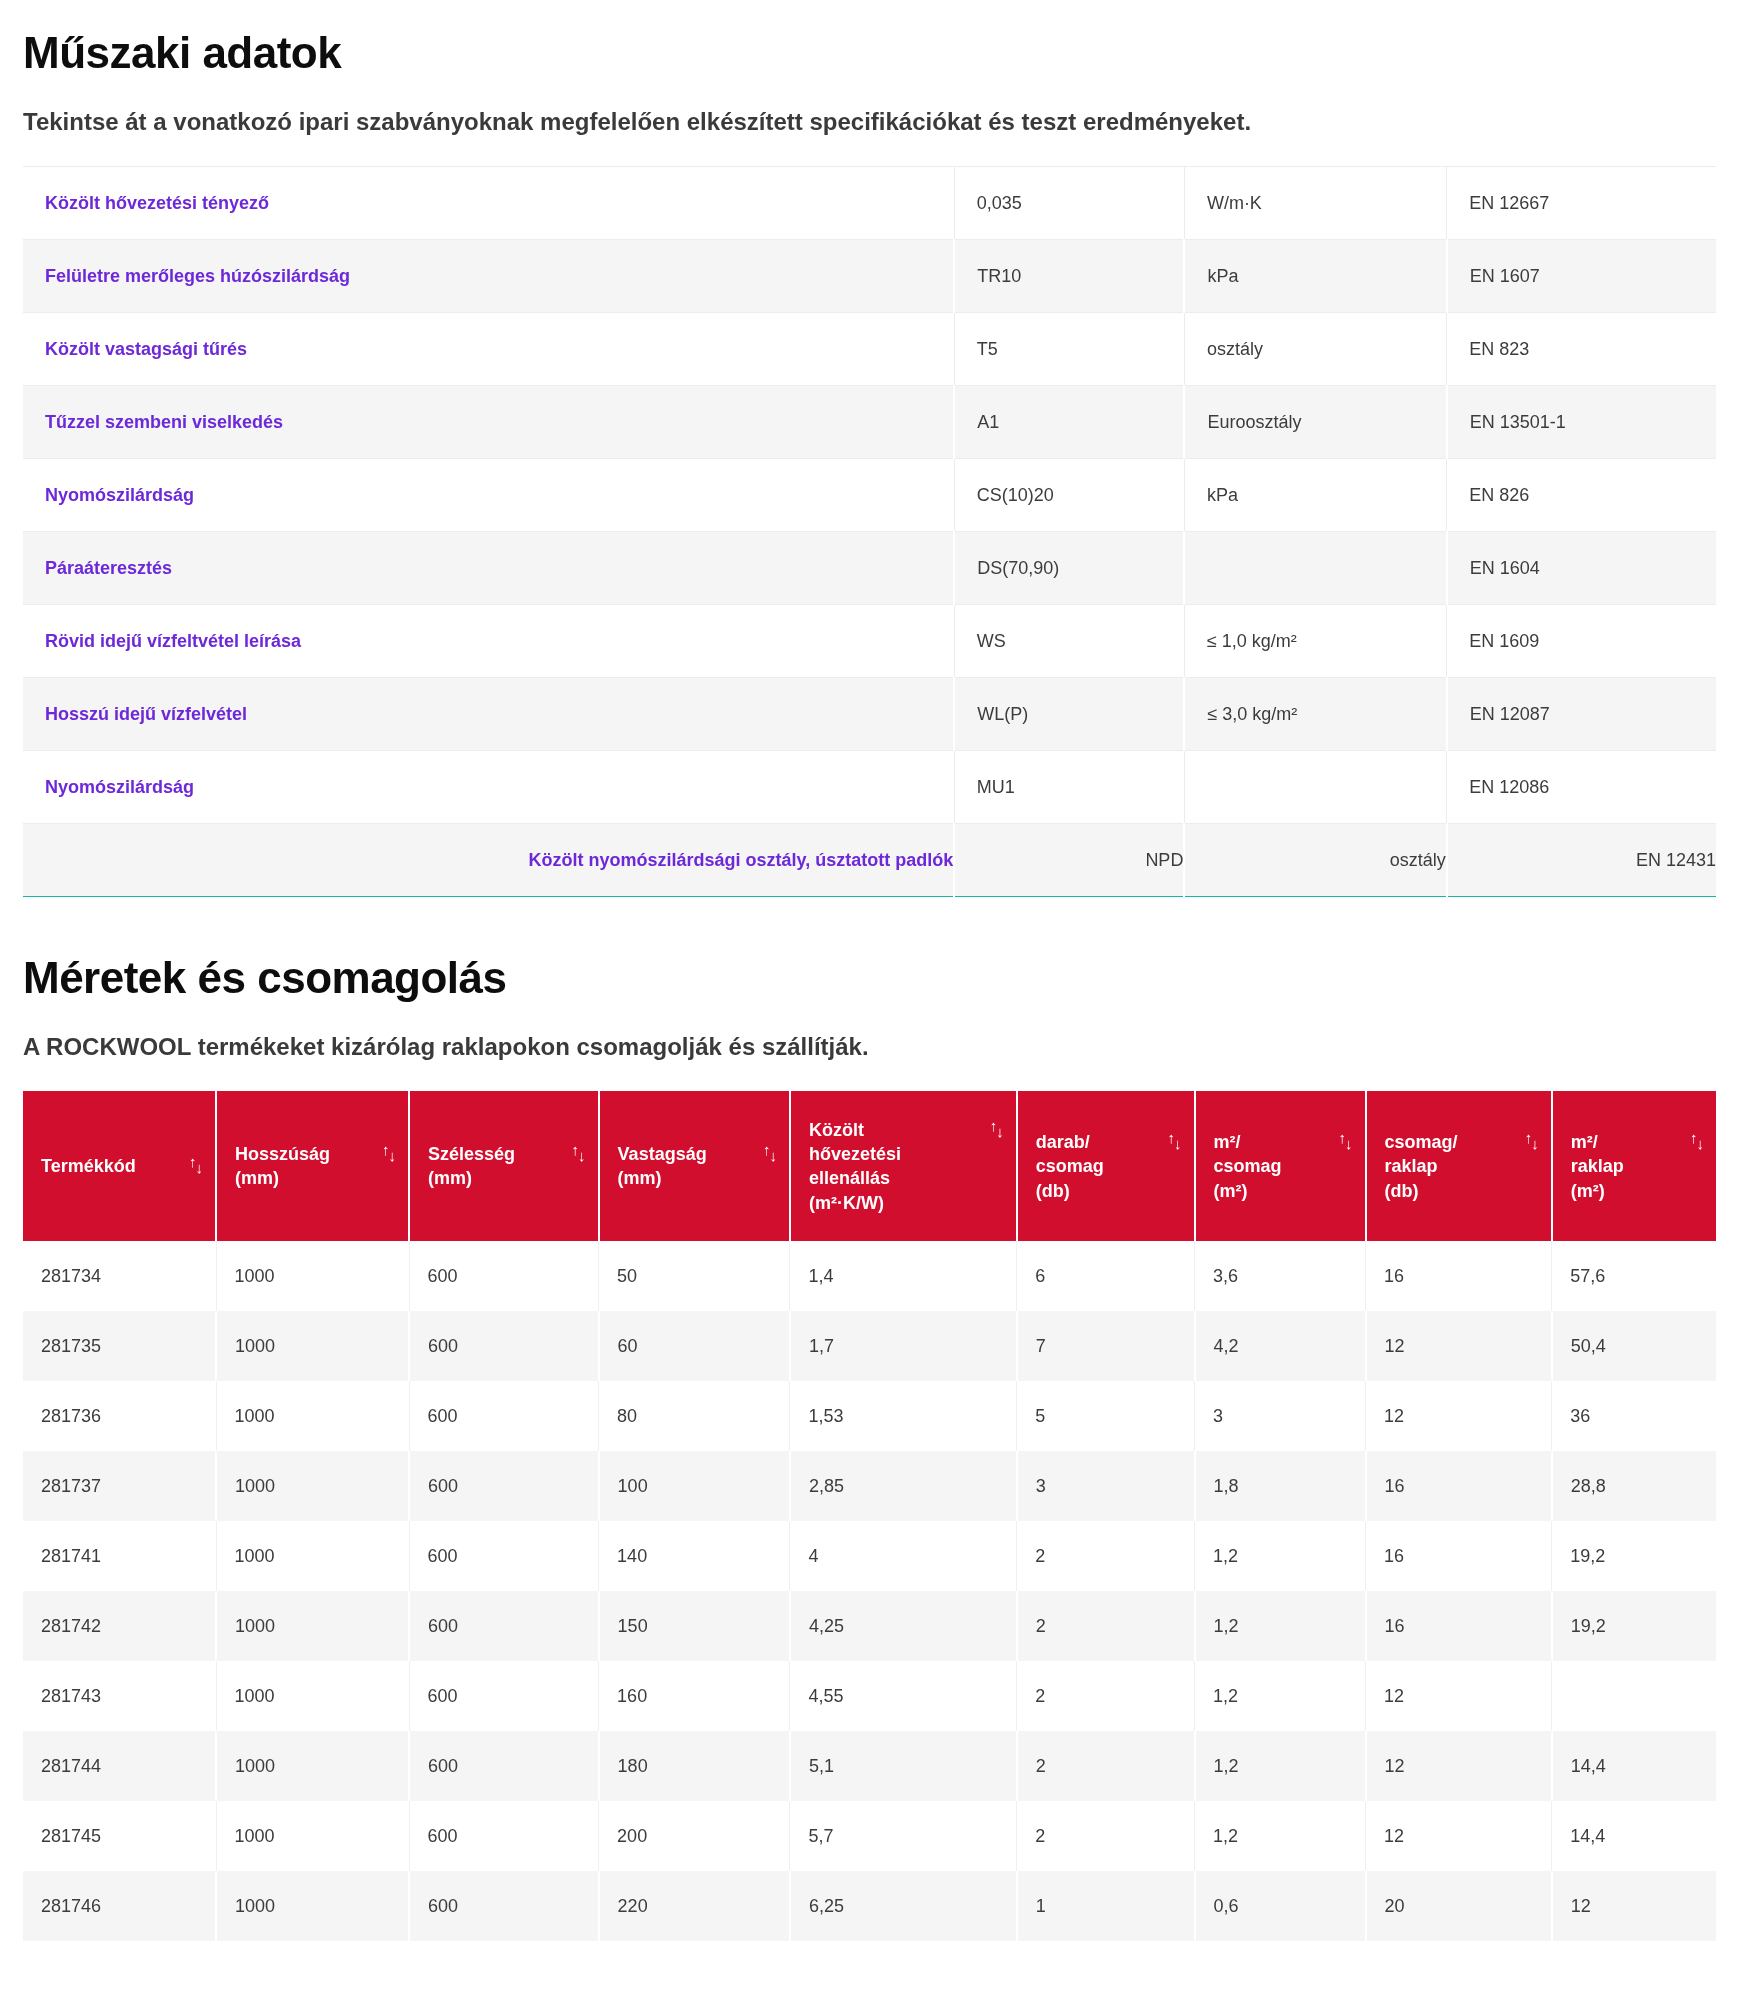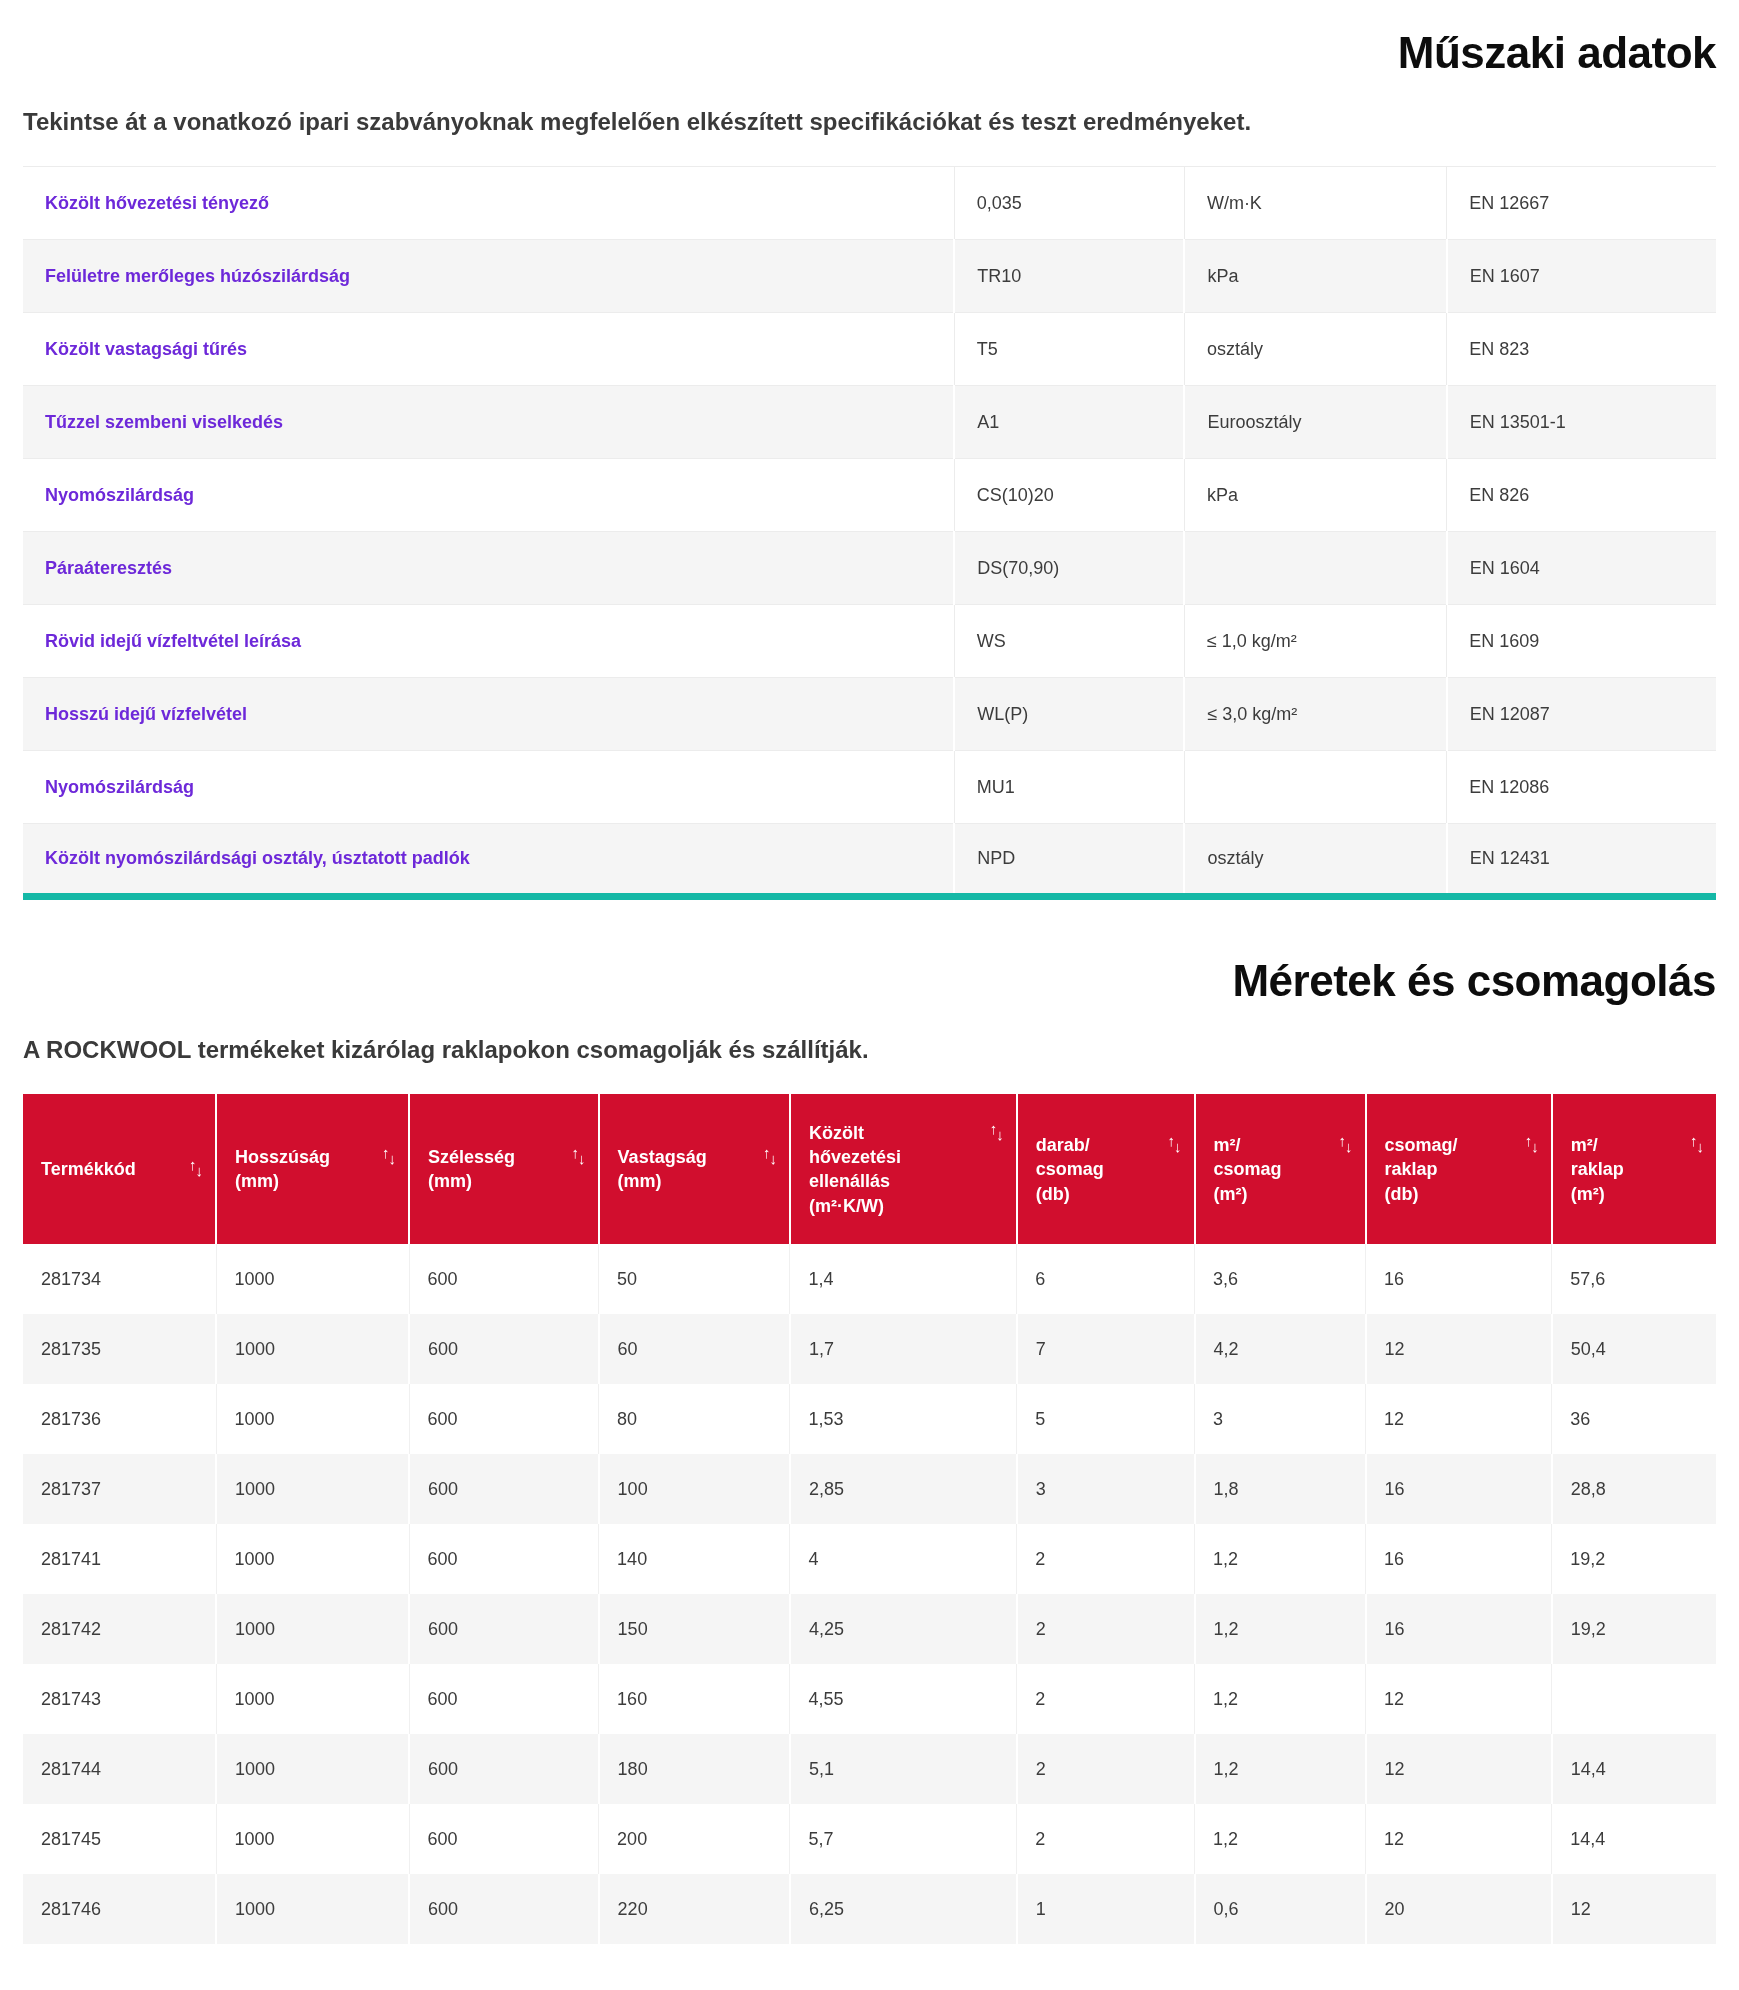--- a/index.html
+++ b/index.html
@@ -12,42 +12,41 @@
     padding: 30px 23px 40px 23px;
   }
   :root { --red: #D10E2E; --alt: #F5F5F5; }
 
   .section-title {
     font-size: 44px;
     font-weight: 800;
     letter-spacing: -0.5px;
     color: #0d0d0d;
     line-height: 1.05;
-    text-align: right;
   }
   .section-sub {
     margin-top: 32px;
     font-size: 24px;
     color: #3a3a3a;
     font-weight: bold;
   }
 
   
   table { border-collapse: collapse; width: 100%; table-layout: fixed; }
   .spec-table { margin-top: 30px; }
   .spec-table td {
     height: 73px;
     vertical-align: middle;
     padding-left: 22px;
     font-size: 18px;
     color: #3c3c3c;
     border-top: 1px solid #ececec;
   }
   .spec-table tbody tr:nth-child(even) { background: var(--alt); }
-  .spec-table tbody tr:last-child td { border-bottom: 7px solid #14b8a6; }
+  .spec-table tbody tr:last-child td { border-bottom: 1px solid #14b8a6; text-align: right; }
   .spec-table tbody tr:nth-child(odd) td + td { border-left: 1px solid #ececec; }
   .spec-table tbody tr:nth-child(even) td + td { border-left: 2px solid #ffffff; }
   .spec-label { font-weight: 700; color: #6d28d9; }
 
   
   .pack-section { margin-top: 58px; }
   .pack-table { margin-top: 30px; }
   .pack-table th {
     background: var(--red);
     color: #ffffff;

